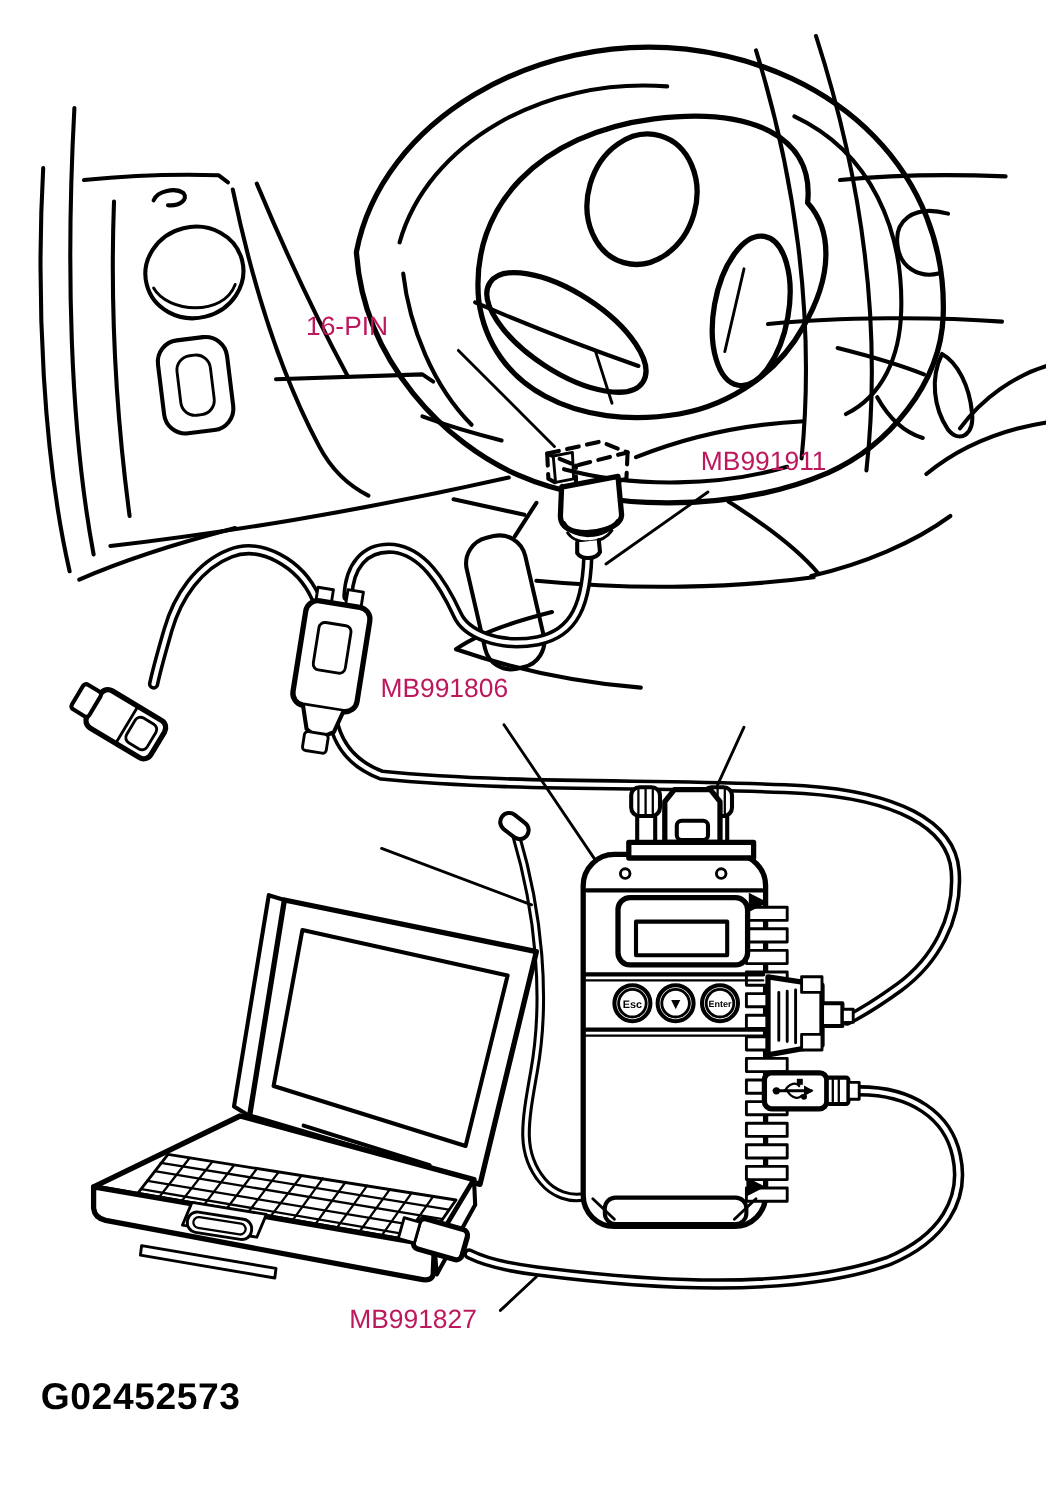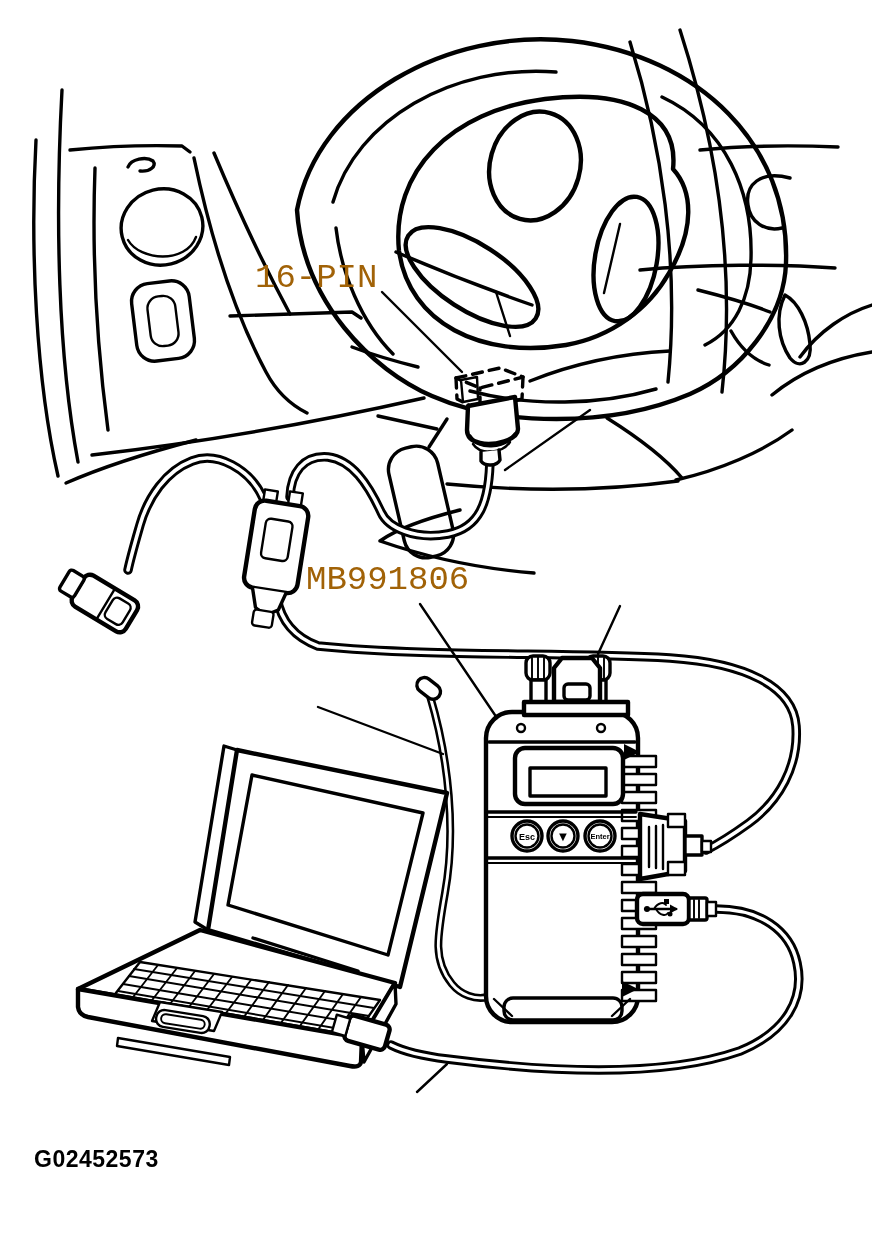--- a/index.html
+++ b/index.html
@@ -2,25 +2,25 @@
 <html><head>
 <meta charset="utf-8">
 <style>
   html,body{margin:0;padding:0;background:#fff;}
   .stage{
     position:relative;width:872px;height:1246px;background:#fff;
     font-family:"Liberation Sans",sans-serif;overflow:hidden;
   }
   .stage svg{position:absolute;left:0;top:0;}
   .part-label{
-    position:absolute;font-size:34px;line-height:1;color:#a16207;
-    white-space:nowrap;letter-spacing:0px;font-family:Liberation Mono, monospace;
+    position:absolute;font-size:22px;line-height:1;color:#be185d;
+    white-space:nowrap;letter-spacing:0px;
   }
   .fig-code{
-    position:absolute;font-size:23px;font-weight:bold;line-height:1;
+    position:absolute;font-size:31px;font-weight:bold;line-height:1;
     color:#000;letter-spacing:.5px;white-space:nowrap;
   }
   
   .ln{fill:none;stroke:#000;stroke-width:3.4;stroke-linecap:round;stroke-linejoin:round;}
   .lw{stroke-width:4.4;}
   .ln2{fill:none;stroke:#000;stroke-width:2.4;stroke-linecap:round;stroke-linejoin:round;}
   .thin{fill:none;stroke:#000;stroke-width:1.9;stroke-linecap:round;}
   .wfill{fill:#fff;}
   .dash{stroke-dasharray:10 7;}
   .cO{fill:none;stroke:#000;stroke-width:9.5;stroke-linecap:round;}
@@ -258,16 +258,18 @@
     <path class="ldr" d="M382,292 L462,372"></path>
     <path class="ldr" d="M590,410 L505,470"></path>
     <path class="ldr" d="M420,604 L497,718"></path>
     <path class="ldr" d="M620,606 L598,654"></path>
     <path class="ldr" d="M318,707 L443,754"></path>
     <path class="ldr" d="M417,1092 L447,1064"></path>
   </g>
 </svg>
 
 <div class="part-label" style="left:255px;top:261px">16-PIN</div>
-<div class="part-label" style="left:306px;top:563px">MB991806</div>
+<div class="part-label" style="left:584px;top:374px">MB991911</div>
+<div class="part-label" style="left:317px;top:563px">MB991806</div>
+<div class="part-label" style="left:291px;top:1089px">MB991827</div>
 <div class="fig-code" style="left:34px;top:1148px">G02452573</div>
 
 </div>
 
 </body></html>

